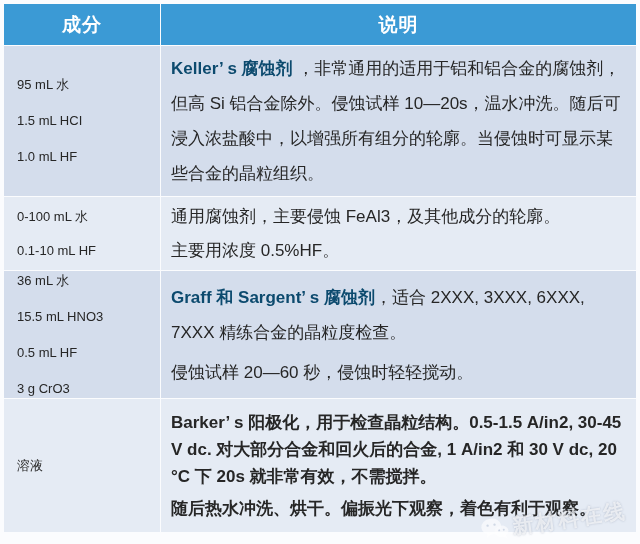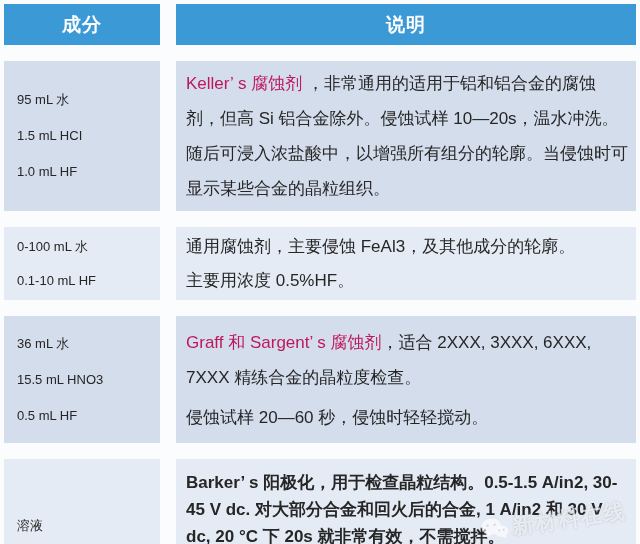--- a/index.html
+++ b/index.html
@@ -10,21 +10,21 @@
   }
   .table-wrap{
     position:relative;
     width:640px;height:544px;
     box-sizing:border-box;
     padding:4px;
     background:#fbfcfe;
     display:grid;
     grid-template-columns:156px 1fr;
     grid-template-rows:41px 150px 73px 127px 133px;
-    gap:16px;
+    gap:1px;
   }
   .cell{box-sizing:border-box;overflow:hidden;}
   .hdr{
     background:#3b9ad5;
     color:#ffffff;
     font-size:19px;
     font-weight:bold;
     display:flex;align-items:center;justify-content:center;
     letter-spacing:1px;
   }
@@ -42,21 +42,21 @@
     display:flex;flex-direction:column;justify-content:center;
     padding:0 8px 0 10px;
     font-size:17px;
     color:#262626;
   }
   .desc p{margin:0;}
   .lh35 p{line-height:35px;}
   .lh34 p{line-height:34px;}
   .lh31 p{line-height:27px;font-weight:bold;}
   .pgap{margin-top:5px !important;}
-  .red{color:#be185d;font-weight:normal;}
+  .red{color:#0c4a6e;font-weight:bold;}
   .watermark{
     position:absolute;
     right:0px;
     bottom:10px;
     width:160px;
     display:flex;align-items:center;gap:4px;
     transform:rotate(-8deg);
     color:rgba(255,255,255,0.68);
     font-size:21px;
     font-weight:bold;
@@ -94,20 +94,21 @@
   </div>
   <div class="cell light desc lh34">
     <p>通用腐蚀剂，主要侵蚀 FeAl3，及其他成分的轮廓。</p>
     <p>主要用浓度 0.5%HF。</p>
   </div>
 
   <div class="cell dark comp">
     <div>36 mL  水</div>
     <div>15.5 mL HNO3</div>
     <div>0.5 mL HF</div>
+    <div>3 g CrO3</div>
   </div>
   <div class="cell dark desc lh35">
     <p><span class="red">Graff 和 Sargent’ s 腐蚀剂</span><span>，适合 2XXX, 3XXX, 6XXX, 7XXX 精练合金的晶粒度检查。</span></p>
     <p class="pgap">侵蚀试样 20—60 秒，侵蚀时轻轻搅动。</p>
   </div>
 
   <div class="cell light comp two">
     <div>溶液</div>
   </div>
   <div class="cell light desc lh31">

